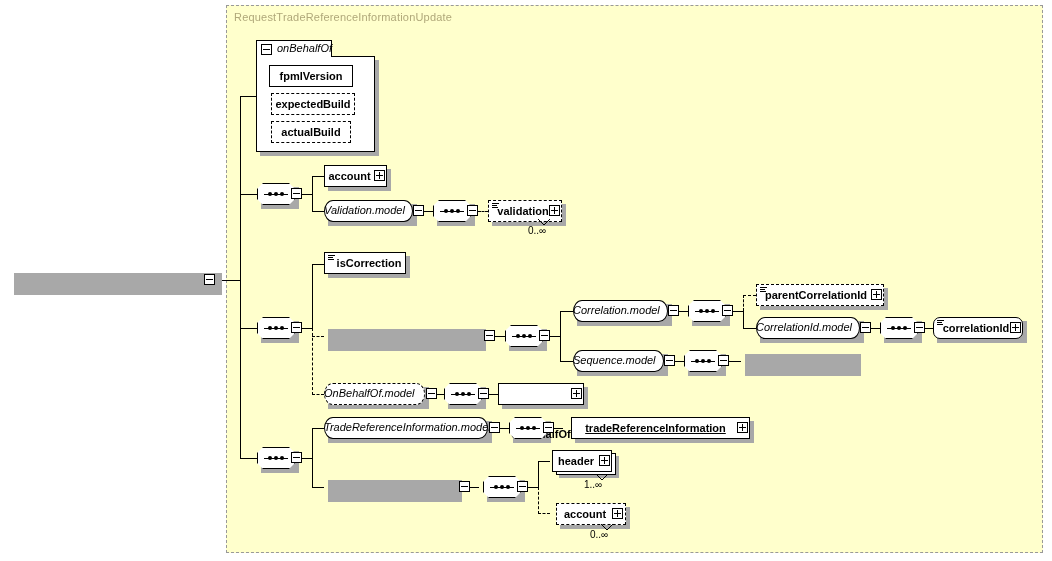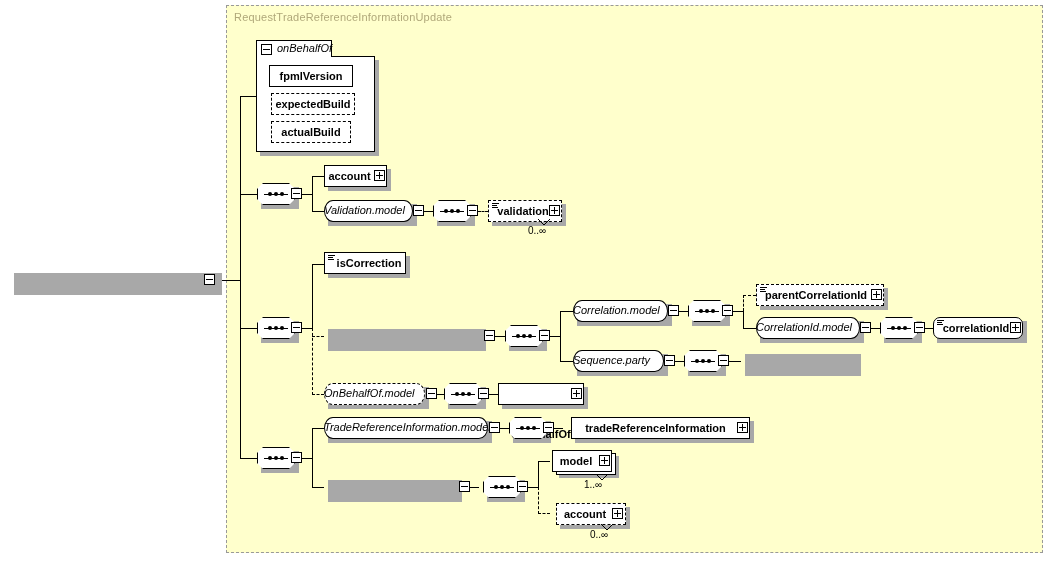--- a/index.html
+++ b/index.html
@@ -422,21 +422,21 @@
         <i></i>
         <i></i>
       </span>
     <span class="lbl" style="padding-left:8px;padding-right:12px;">correlationId</span>
   </div>
   <div class="btn plus" style="left:1010px;top:322px;"></div>
 
   <div class="shadow" style="left:577px;top:354px;width:91px;height:22px;"></div>
   <div class="node model" style="left:573px;top:350px;width:91px;">
     <div class="body"></div>
-    <span class="lbl">Sequence.party</span>
+    <span class="lbl">Sequence.model</span>
   </div>
   <div class="btn" style="left:664px;top:355px;"></div>
 
   <div class="ln-h" style="left:675px;top:361px;width:9px;"></div>
   <div class="shadow" style="left:688px;top:354px;width:38px;height:22px;"></div>
   <div class="seq" style="left:684px;top:350px;">
     <div class="oct"></div>
     <div class="dots">
         <div class="ln"></div>
         <div class="d d1"></div>
@@ -510,21 +510,21 @@
         <div class="d d1"></div>
         <div class="d d2"></div>
         <div class="d d3"></div>
       </div>
   </div>
   <div class="btn" style="left:543px;top:422px;"></div>
   <div class="ln-h" style="left:554px;top:428px;width:9px;"></div>
 
   <div class="shadow" style="left:575px;top:421px;width:179px;height:22px;"></div>
   <div class="node elem" style="left:571px;top:417px;width:179px;">
-    <span class="lbl" style="padding-right:10px;">tradeReferenceInformation</span>
+    <span class="lbl" style="padding-right:10px;text-decoration:underline;">tradeReferenceInformation</span>
   </div>
   <div class="btn plus" style="left:737px;top:422px;"></div>
 
   <div class="shadow" style="left:328px;top:480px;width:134px;height:22px;"></div>
   <div class="btn" style="left:459px;top:481px;"></div>
 
   <div class="ln-h" style="left:470px;top:487px;width:9px;"></div>
   <div class="shadow" style="left:487px;top:480px;width:38px;height:22px;"></div>
   <div class="seq" style="left:483px;top:476px;">
     <div class="oct"></div>
@@ -539,21 +539,21 @@
 
   <div class="ln-h" style="left:528px;top:487px;width:11px;"></div>
   <div class="ln-v" style="left:538px;top:461px;height:26px;"></div>
   <div class="ln-h" style="left:538px;top:461px;width:12px;"></div>
   <div class="dln-v" style="left:538px;top:487px;height:27px;"></div>
   <div class="dln-h" style="left:538px;top:513px;width:12px;"></div>
 
   <div class="shadow" style="left:559px;top:456px;width:60px;height:22px;"></div>
   <div class="stack" style="left:556px;top:453px;width:60px;height:22px;"></div>
   <div class="node elem" style="left:552px;top:450px;width:60px;">
-    <span class="lbl" style="padding-right:12px;">model</span>
+    <span class="lbl" style="padding-right:12px;">header</span>
   </div>
   <div class="btn plus" style="left:599px;top:455px;"></div>
   <svg class="occmark" style="left:596px;top:474px;" viewBox="0 0 12 6">
       <path d="M0 0 L6 6 L12 0" fill="none" stroke="#000" stroke-width="1"></path>
     </svg>
   <div class="occ" style="left:584px;top:479px;">1..∞</div>
 
   <div class="shadow" style="left:560px;top:507px;width:70px;height:22px;"></div>
   <div class="node elem dashed" style="left:556px;top:503px;width:70px;">
     <span class="lbl" style="padding-right:12px;">account</span>

